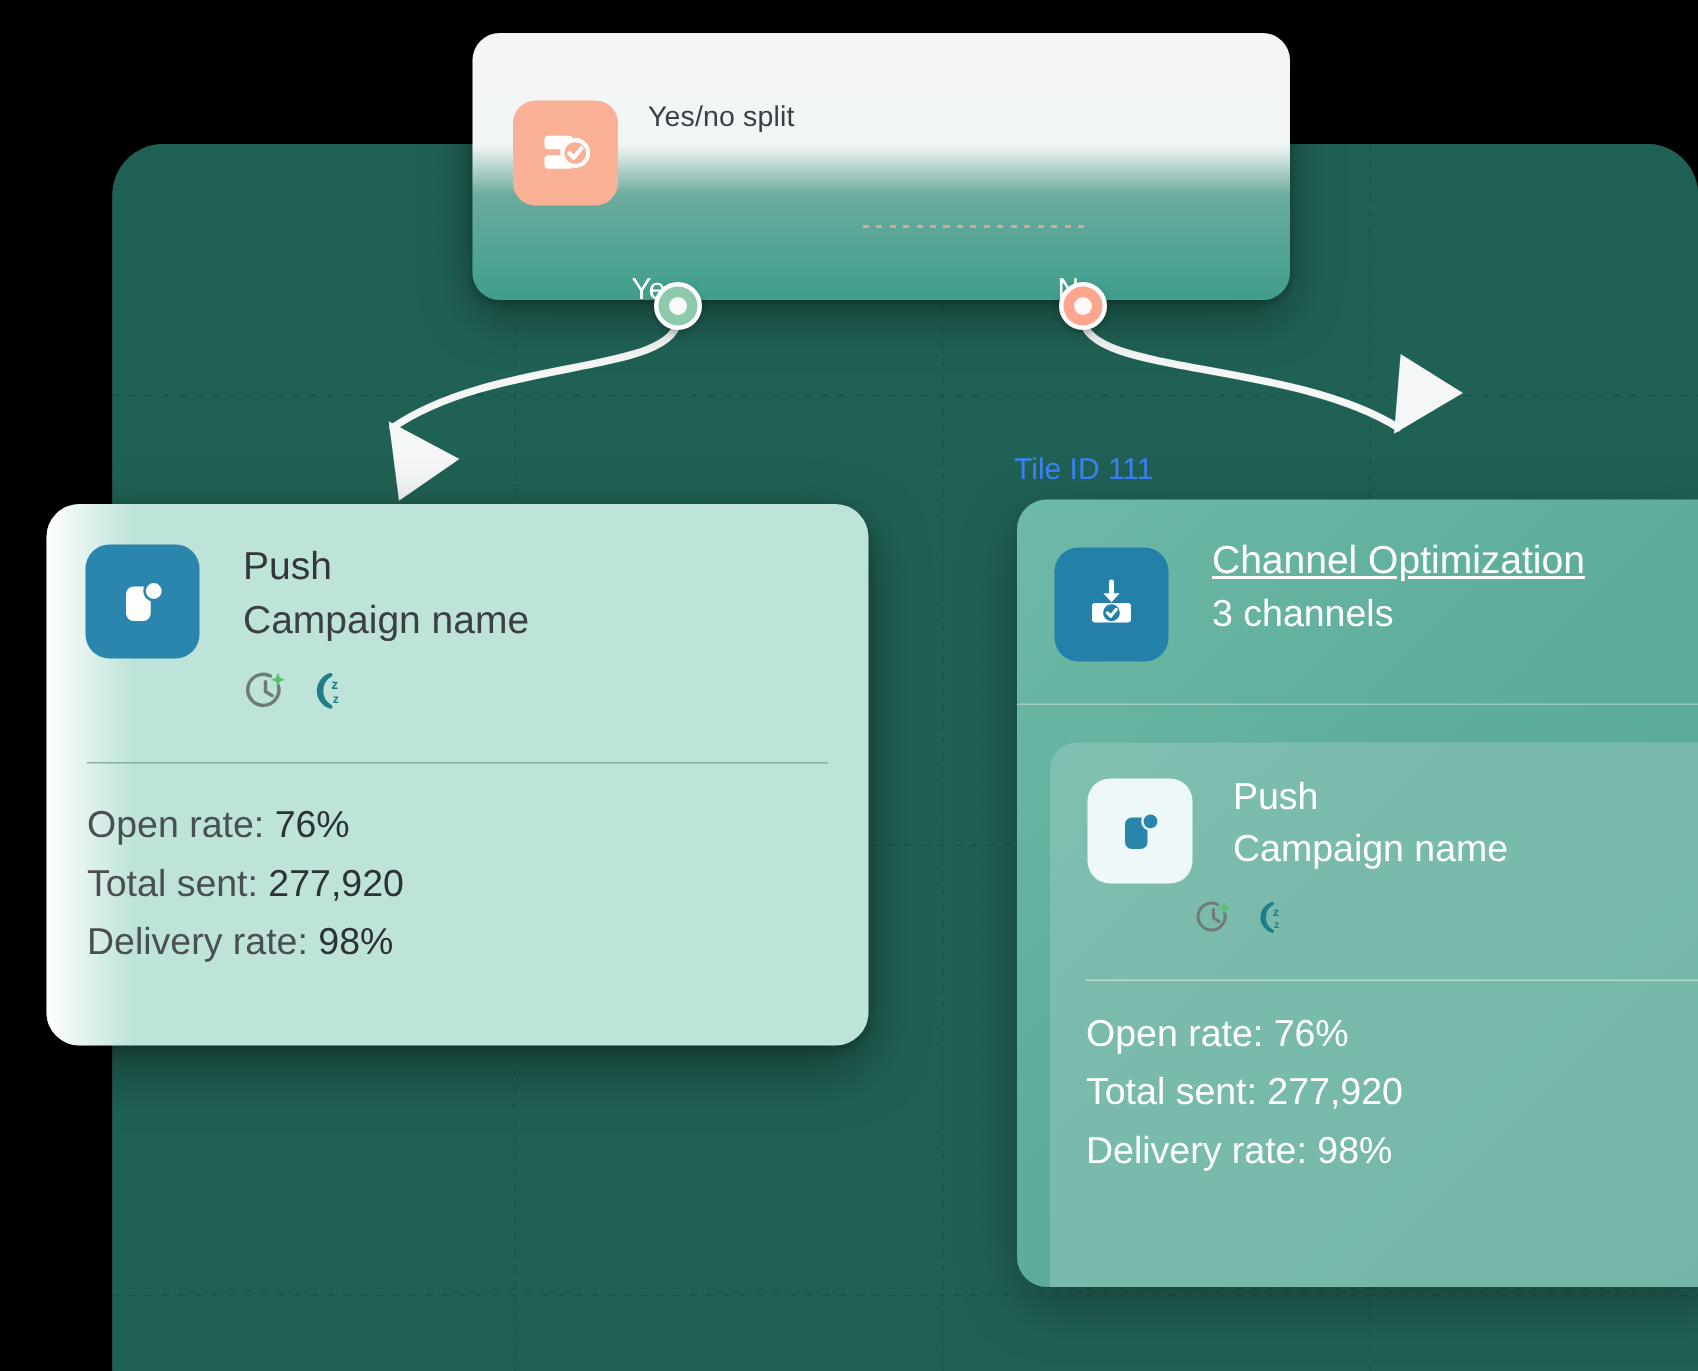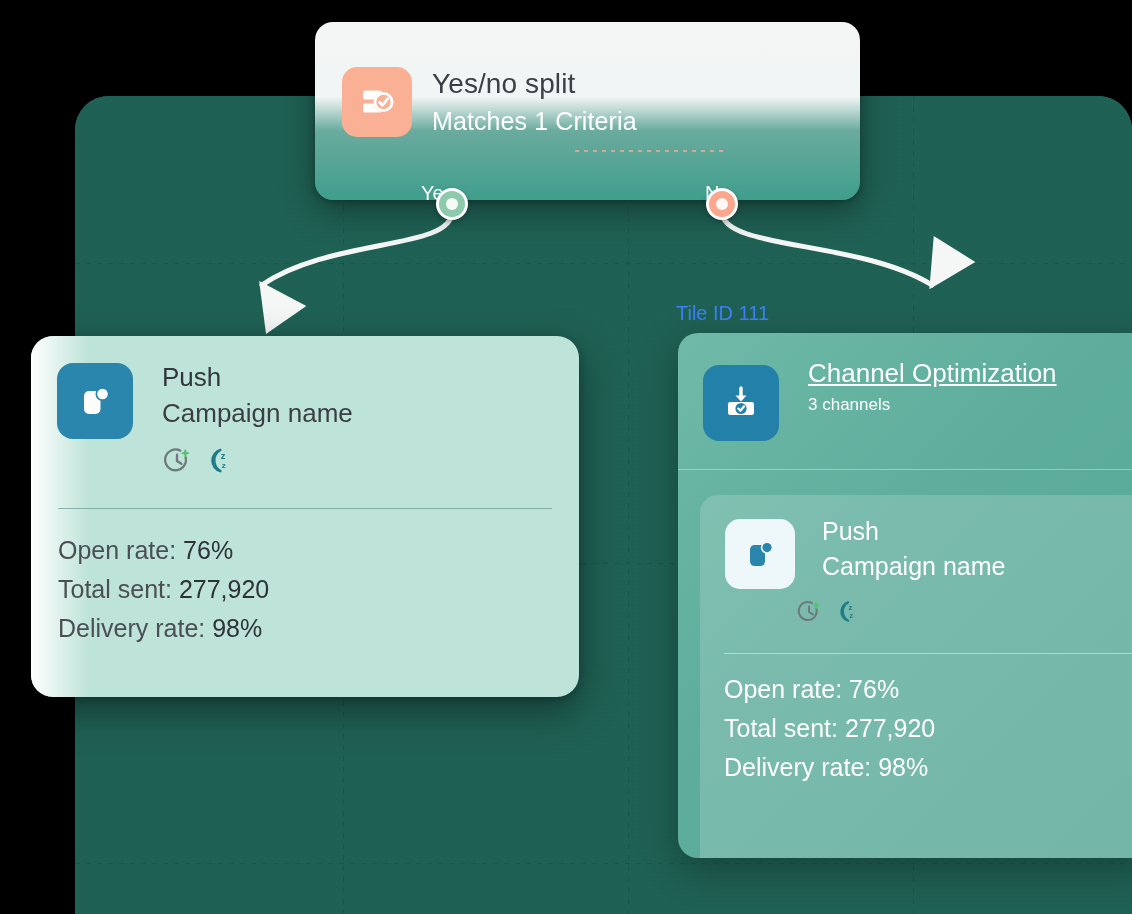--- a/index.html
+++ b/index.html
@@ -37,21 +37,21 @@
     border-radius:18px;
     background:linear-gradient(to bottom,#f4f6f6 0%,#f2f5f5 42%,#6aab9e 61%,#3f9e8c 100%);
     box-shadow:0 10px 34px rgba(0,0,0,.38), 0 2px 6px rgba(0,0,0,.25);
     overflow:hidden;
   }
   .split-ico{
     position:absolute;left:27px;top:45px;width:70px;height:70px;border-radius:15px;
     background:#f9b094;display:flex;align-items:center;justify-content:center;
   }
   .split-title{
-    position:absolute;left:117px;top:46px;font-size:28px;color:#3c3f46;letter-spacing:.1px;
+    position:absolute;left:117px;top:46px;font-size:19px;color:#3c3f46;letter-spacing:.1px;
   }
   .split-sub{
     position:absolute;left:117px;top:85px;font-size:25px;color:#ffffff;letter-spacing:.1px;
   }
   .crit-underline{
     position:absolute;left:260px;top:128px;width:150px;height:2px;
     background-image:repeating-linear-gradient(to right, rgba(250,170,145,.75) 0 4px, rgba(0,0,0,0) 4px 9px);
   }
   .branch-label{position:absolute;top:160px;font-size:20px;color:#fff;}
   .branch-yes{left:106px;}
@@ -93,21 +93,21 @@
   .chan-card{
     position:absolute;left:678px;top:333px;width:470px;height:525px;
     border-radius:20px 0 0 20px;
     background:linear-gradient(135deg,#6fb9a8 0%,#5fae9d 40%,#57a897 100%);
     box-shadow:0 12px 38px rgba(0,0,0,.30);
     overflow:hidden;
   }
   .cc-ico{position:absolute;left:25px;top:32px;width:76px;height:76px;border-radius:16px;
     background:#2380a8;display:flex;align-items:center;justify-content:center;}
   .cc-title{position:absolute;left:130px;top:25px;font-size:26px;color:#ffffff;white-space:nowrap;text-decoration:underline;}
-  .cc-sub{position:absolute;left:130px;top:62px;font-size:17px;color:#ffffff;}
+  .cc-sub{position:absolute;left:130px;top:62px;font-size:25px;color:#ffffff;}
   .cc-divider{position:absolute;left:0;right:0;top:136px;height:1px;background:rgba(255,255,255,.35);}
 
   .inner-card{
     position:absolute;left:22px;top:162px;right:-20px;height:390px;
     border-radius:18px;background:rgba(255,255,255,.17);
     overflow:hidden;
   }
   .ic-ico{position:absolute;left:25px;top:24px;width:70px;height:70px;border-radius:15px;
     background:#eef8fa;display:flex;align-items:center;justify-content:center;}
   .ic-title{position:absolute;left:122px;top:22px;font-size:25px;color:#ffffff;}
@@ -259,21 +259,20 @@
     <div class="split-ico">
       <svg width="42" height="42" viewBox="0 0 42 42">
         <rect x="7" y="9.5" width="19" height="9" rx="2.6" fill="#fff"></rect>
         <rect x="7" y="22.5" width="19" height="9" rx="2.6" fill="#fff"></rect>
         <circle cx="27.5" cy="21" r="10" fill="#f9b094"></circle>
         <circle cx="27.5" cy="21" r="8.6" fill="none" stroke="#fff" stroke-width="2.8"></circle>
         <path d="M23.6 21.2 L26.5 24.2 L31.6 17.8" stroke="#fff" stroke-width="2.8" fill="none" stroke-linecap="round" stroke-linejoin="round"></path>
       </svg>
     </div>
     <div class="split-title">Yes/no split</div>
-    <div class="split-sub">Matches 1 Criteria</div>
     <div class="crit-underline"></div>
     <div class="branch-label branch-yes">Yes</div>
     <div class="branch-label branch-no">No</div>
   </div>
 
   <div class="pin pin-yes">
       <i></i>
     </div>
   <div class="pin pin-no">
       <i></i>

